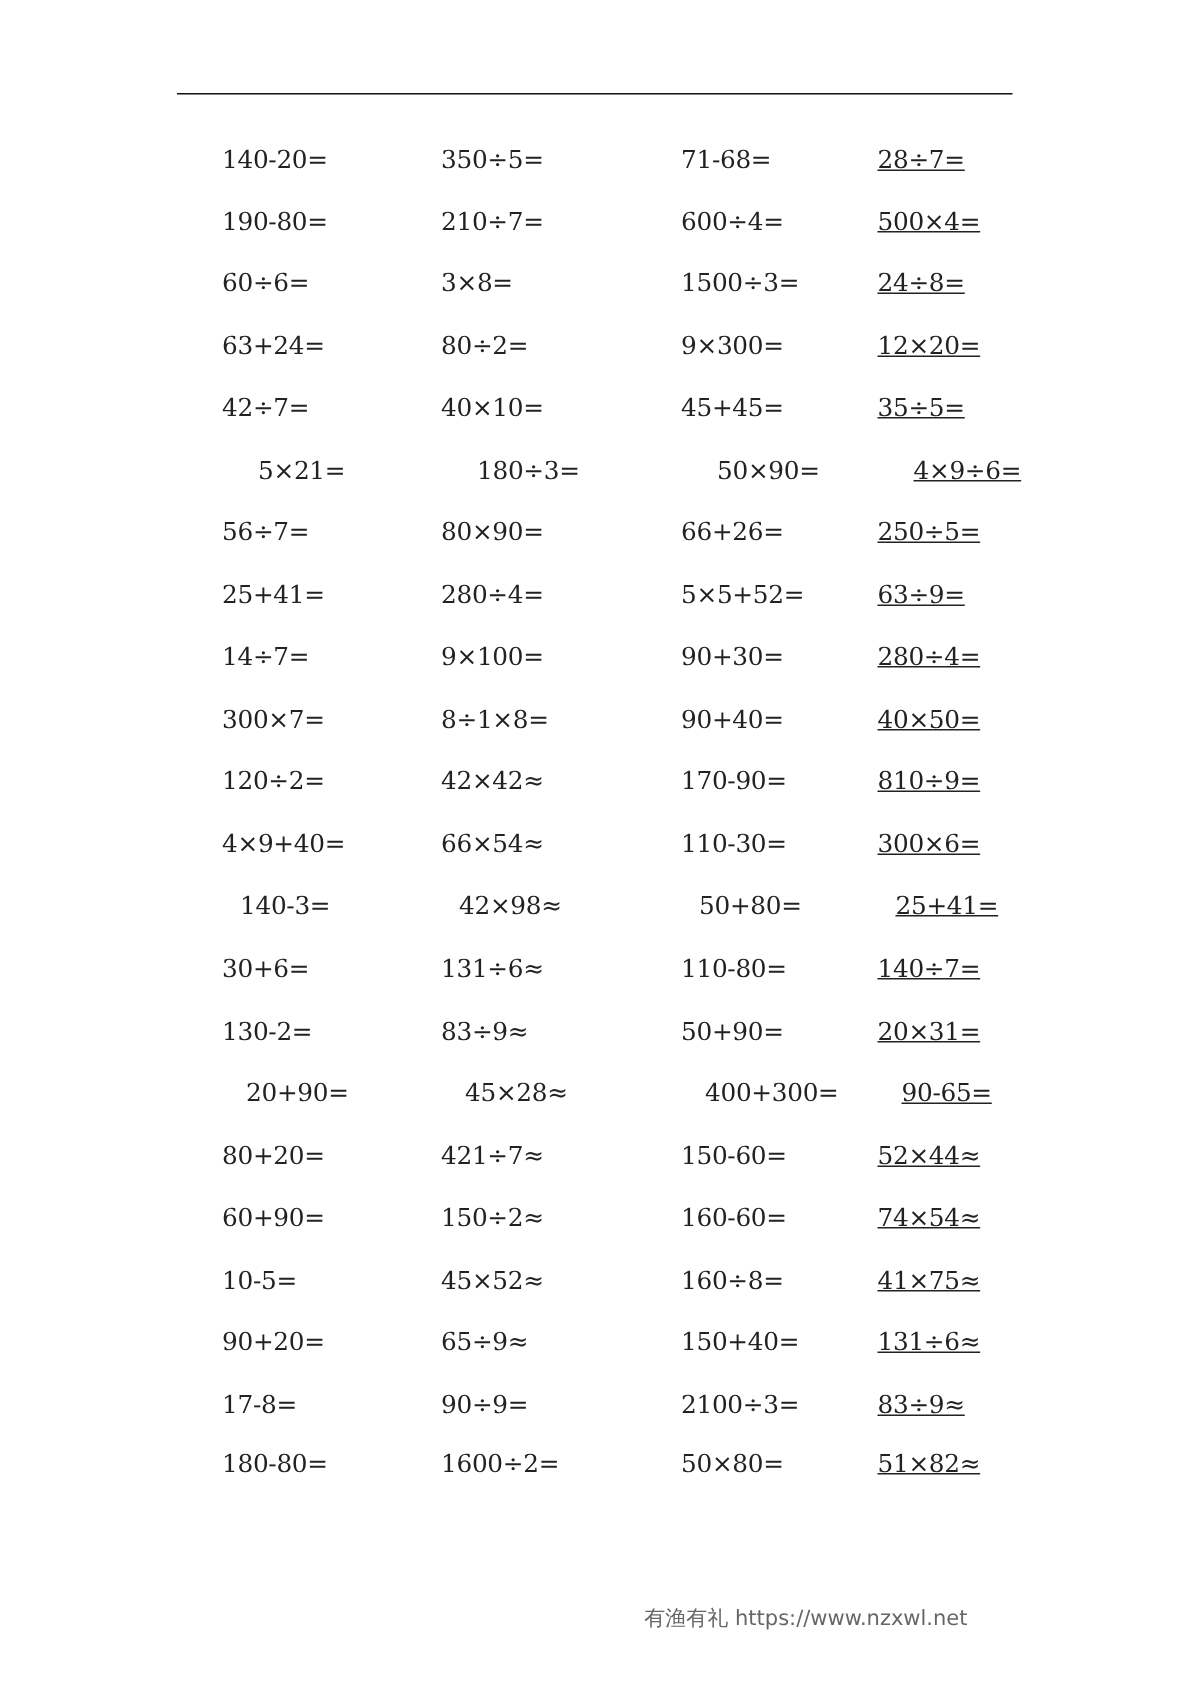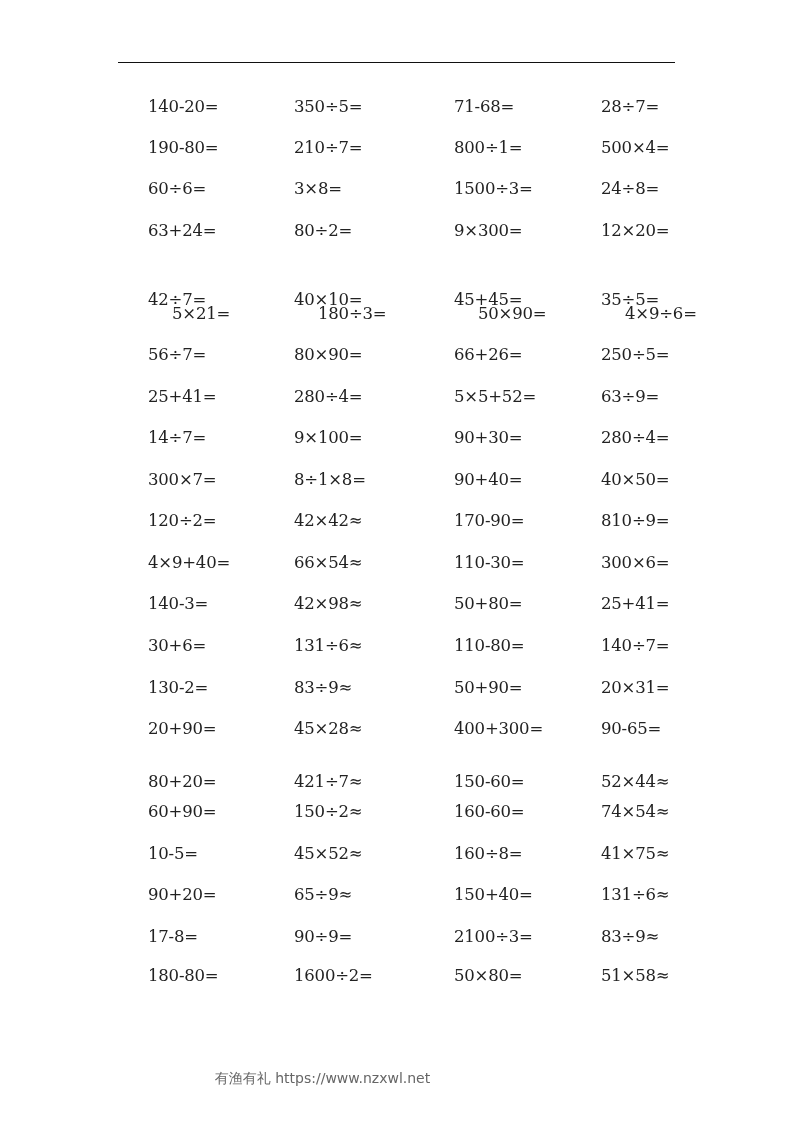--- a/index.html
+++ b/index.html
@@ -4,55 +4,55 @@
   <style>
     html, body { margin: 0; padding: 0; background: #ffffff; }
     body { width: 794px; height: 1122px; position: relative; overflow: hidden;
            font-family: "DejaVu Serif", "Liberation Serif", serif; color: #222; }
     .header-rule { position: absolute; left: 118px; top: 62px; width: 557px; height: 0;
                    border-top: 1.5px solid #111; }
     .grid { position: absolute; left: 148px; top: 96px; width: 560px; }
     .row { position: absolute; left: 0; height: 24px; width: 560px; }
     .cell { position: absolute; top: 0; font-size: 16.5px; line-height: 22px; white-space: nowrap;
             letter-spacing: -0.2px; }
-    .c0 { left: 0px; text-align: center; } .c1 { left: 146px; } .c2 { left: 306px; } .c3 { left: 453px; }
-    .footer { position: absolute; top: 1070px; left: 0; width: 645px; text-align: center;
+    .c0 { left: 0px; text-align: center; } .c1 { left: 146px; } .c2 { left: 306px; } .c3 { left: 437px; text-decoration: underline; }
+    .footer { position: absolute; top: 1070px; left: 0; width: 645px; text-align: right;
               font-family: "DejaVu Sans", "Liberation Sans", sans-serif; font-size: 14px; color: #666; }
   </style>
 </head>
 <body>
 
 <div class="header-rule"></div>
 
 <div class="grid" id="grid">
     <div class="row" style="top: 0px;">
       <span class="cell c0">140-20=</span>
       <span class="cell c1">350÷5=</span>
       <span class="cell c2">71-68=</span>
       <span class="cell c3">28÷7=</span>
     </div>
     <div class="row" style="top: 41px;">
       <span class="cell c0">190-80=</span>
       <span class="cell c1">210÷7=</span>
-      <span class="cell c2">800÷1=</span>
+      <span class="cell c2">600÷4=</span>
       <span class="cell c3">500×4=</span>
     </div>
     <div class="row" style="top: 82px;">
       <span class="cell c0">60÷6=</span>
       <span class="cell c1">3×8=</span>
       <span class="cell c2">1500÷3=</span>
       <span class="cell c3">24÷8=</span>
     </div>
     <div class="row" style="top: 124px;">
       <span class="cell c0">63+24=</span>
       <span class="cell c1">80÷2=</span>
       <span class="cell c2">9×300=</span>
       <span class="cell c3">12×20=</span>
     </div>
-    <div class="row" style="top: 165px; margin-top: 28px;">
+    <div class="row" style="top: 165px;">
       <span class="cell c0">42÷7=</span>
       <span class="cell c1">40×10=</span>
       <span class="cell c2">45+45=</span>
       <span class="cell c3">35÷5=</span>
     </div>
     <div class="row" style="top: 207px; margin-left: 24px;">
       <span class="cell c0">5×21=</span>
       <span class="cell c1">180÷3=</span>
       <span class="cell c2">50×90=</span>
       <span class="cell c3">4×9÷6=</span>
@@ -86,45 +86,45 @@
       <span class="cell c1">42×42≈</span>
       <span class="cell c2">170-90=</span>
       <span class="cell c3">810÷9=</span>
     </div>
     <div class="row" style="top: 456px;">
       <span class="cell c0">4×9+40=</span>
       <span class="cell c1">66×54≈</span>
       <span class="cell c2">110-30=</span>
       <span class="cell c3">300×6=</span>
     </div>
-    <div class="row" style="top: 497px;">
+    <div class="row" style="top: 497px; margin-left: 12px;">
       <span class="cell c0">140-3=</span>
       <span class="cell c1">42×98≈</span>
       <span class="cell c2">50+80=</span>
       <span class="cell c3">25+41=</span>
     </div>
     <div class="row" style="top: 539px;">
       <span class="cell c0">30+6=</span>
       <span class="cell c1">131÷6≈</span>
       <span class="cell c2">110-80=</span>
       <span class="cell c3">140÷7=</span>
     </div>
     <div class="row" style="top: 581px;">
       <span class="cell c0">130-2=</span>
       <span class="cell c1">83÷9≈</span>
       <span class="cell c2">50+90=</span>
       <span class="cell c3">20×31=</span>
     </div>
-    <div class="row" style="top: 622px;">
+    <div class="row" style="top: 622px; margin-left: 16px;">
       <span class="cell c0">20+90=</span>
       <span class="cell c1">45×28≈</span>
       <span class="cell c2">400+300=</span>
       <span class="cell c3">90-65=</span>
     </div>
-    <div class="row" style="top: 664px; margin-top: 11px;">
+    <div class="row" style="top: 664px;">
       <span class="cell c0">80+20=</span>
       <span class="cell c1">421÷7≈</span>
       <span class="cell c2">150-60=</span>
       <span class="cell c3">52×44≈</span>
     </div>
     <div class="row" style="top: 705px;">
       <span class="cell c0">60+90=</span>
       <span class="cell c1">150÷2≈</span>
       <span class="cell c2">160-60=</span>
       <span class="cell c3">74×54≈</span>
@@ -144,17 +144,17 @@
     <div class="row" style="top: 830px;">
       <span class="cell c0">17-8=</span>
       <span class="cell c1">90÷9=</span>
       <span class="cell c2">2100÷3=</span>
       <span class="cell c3">83÷9≈</span>
     </div>
     <div class="row" style="top: 869px;">
       <span class="cell c0">180-80=</span>
       <span class="cell c1">1600÷2=</span>
       <span class="cell c2">50×80=</span>
-      <span class="cell c3">51×58≈</span>
+      <span class="cell c3">51×82≈</span>
     </div>
   </div>
 
 <div class="footer">有渔有礼 https://www.nzxwl.net</div>
 
 </body></html>

